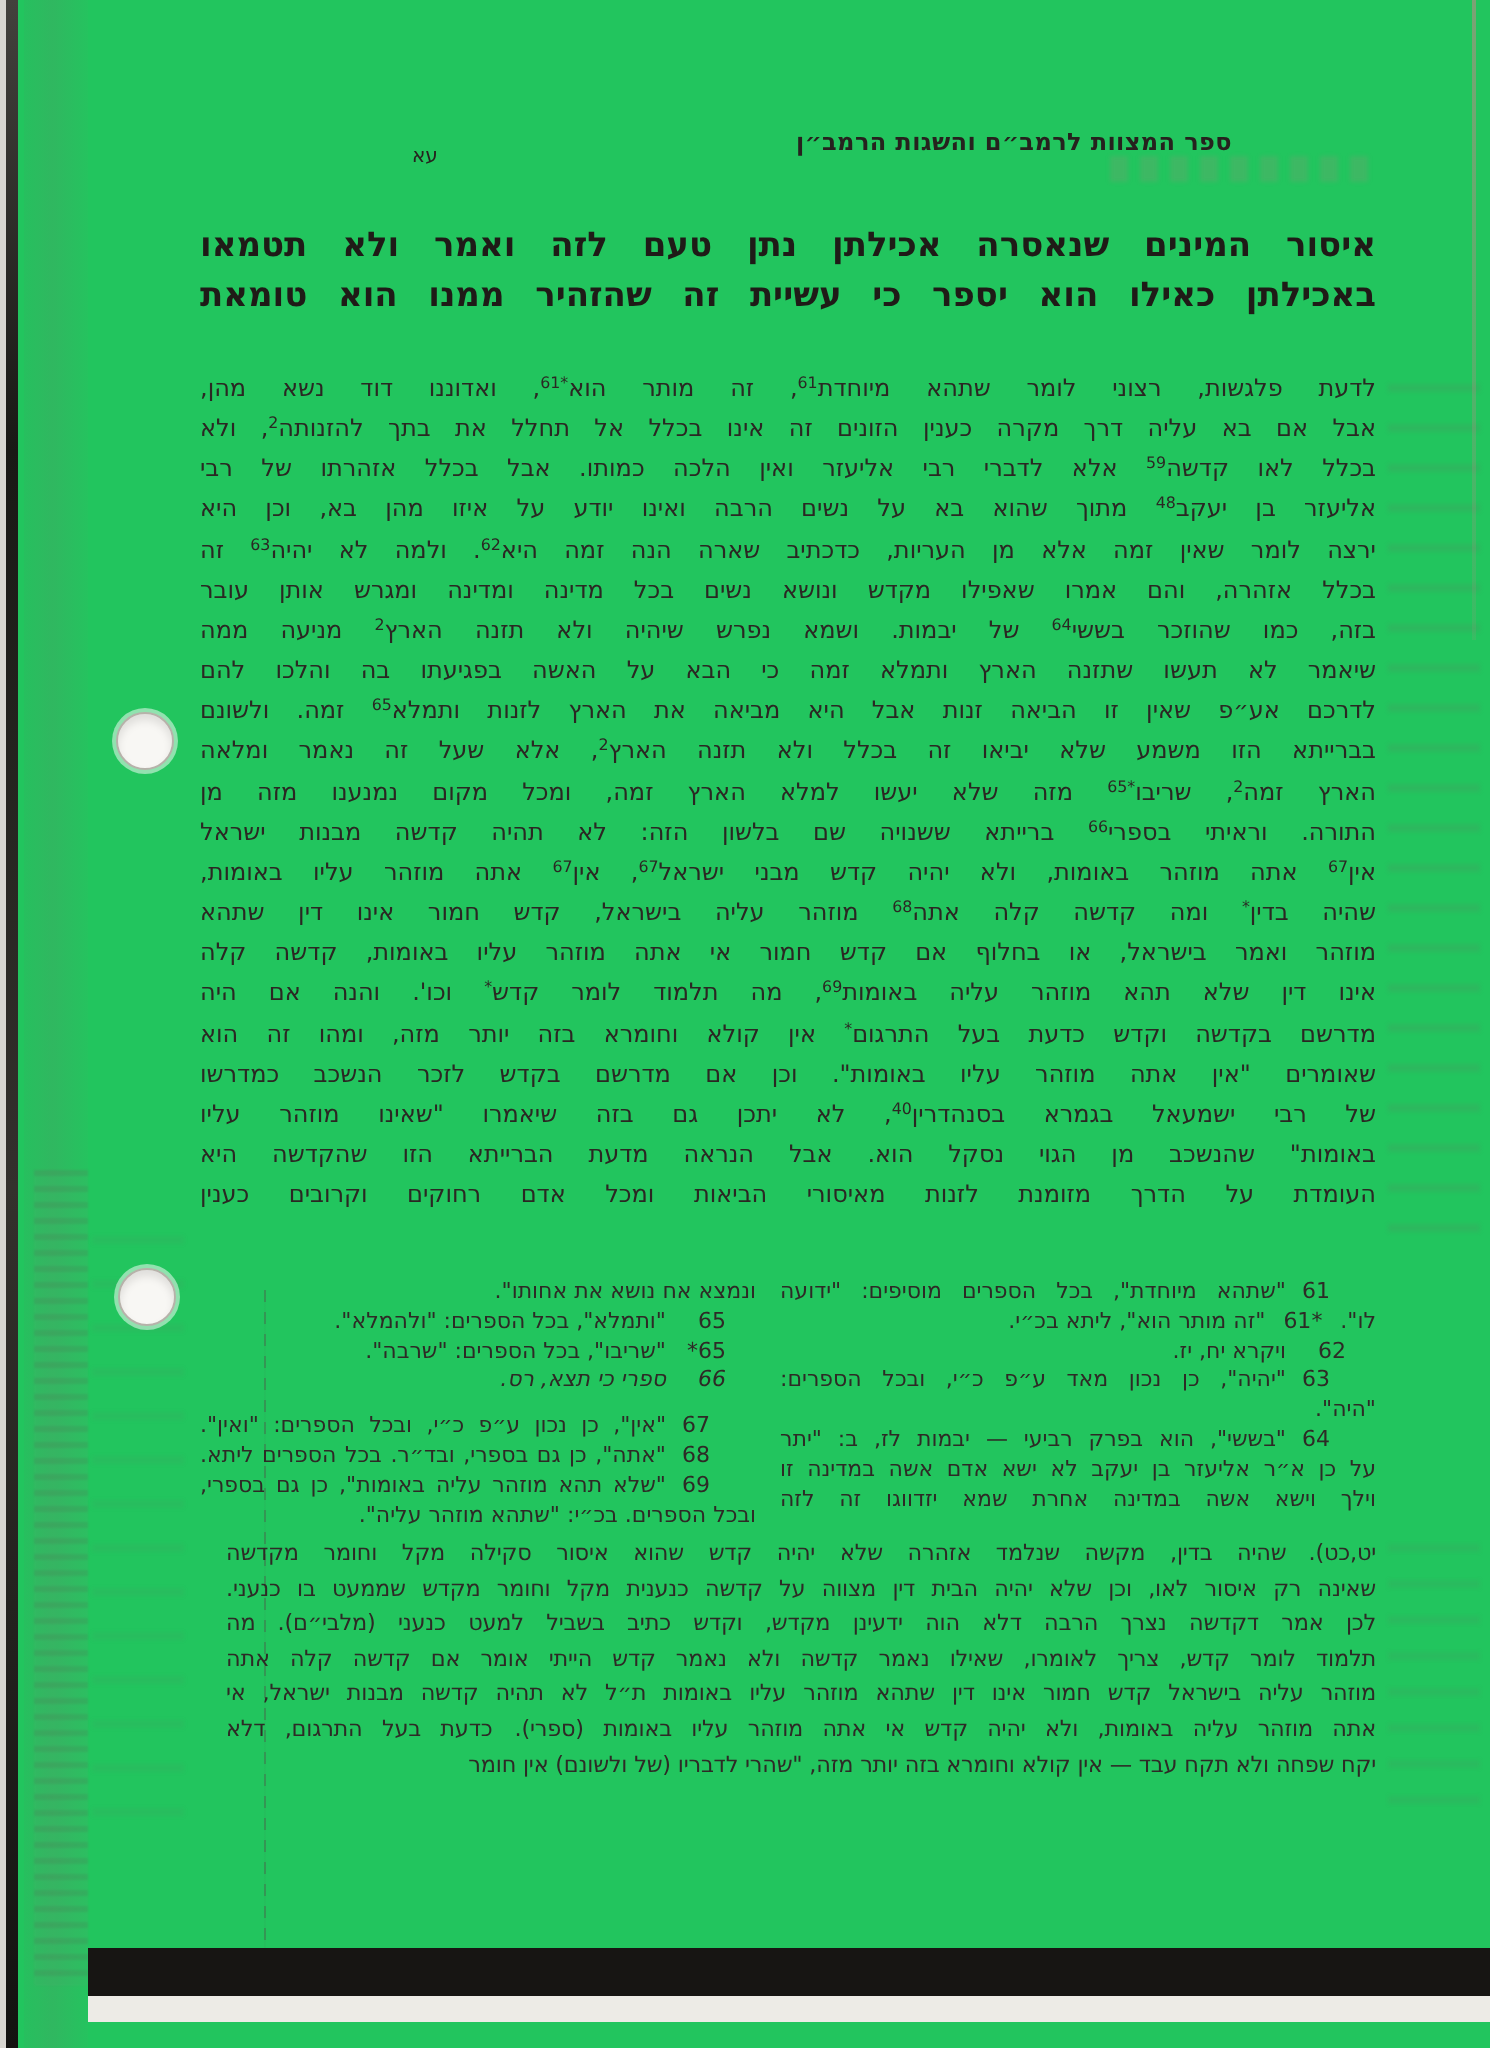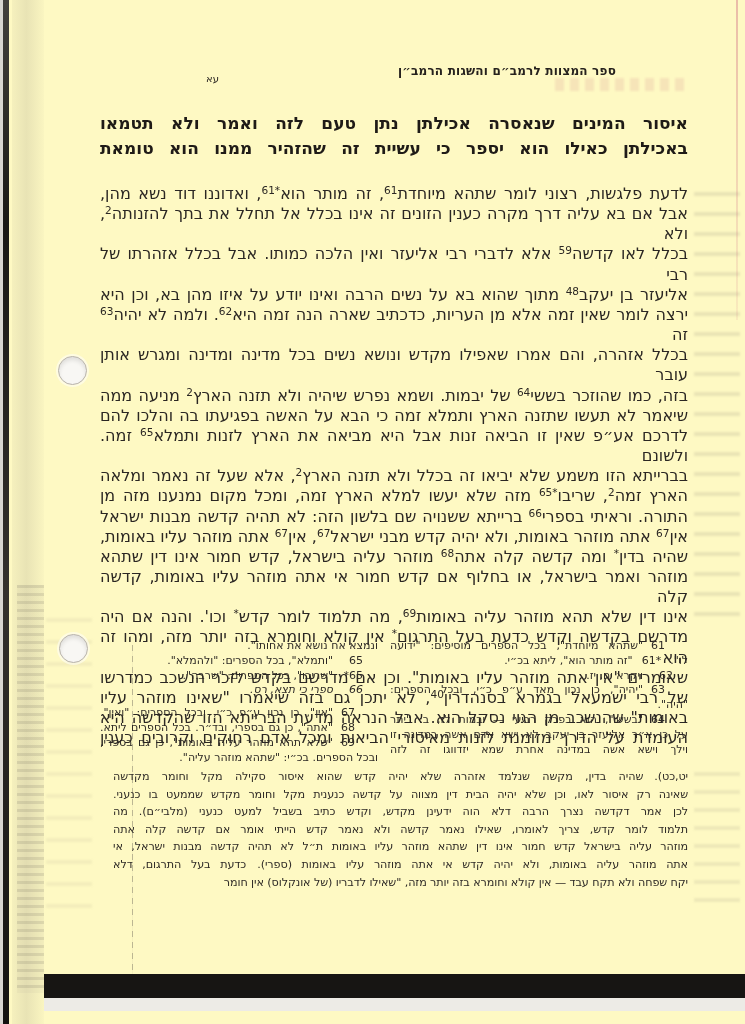--- a/index.html
+++ b/index.html
@@ -1,17 +1,17 @@
 <!DOCTYPE html>
 <html lang="he"><head>
 <meta charset="utf-8">
 <title>ספר המצוות — עמוד עא</title>
 <style>
   html,body{margin:0;padding:0;background:#e9e7e2;}
-  .scan{position:relative;width:745px;height:1024px;background:#fef9c3;overflow:hidden;
+  .scan{position:relative;width:745px;height:1024px;background:#22c55e;overflow:hidden;
         font-family:"DejaVu Sans",sans-serif;color:#2b2723;}
   
   .edge-soft{position:absolute;left:0;top:0;width:3px;height:100%;background:#d8d6d1;}
   .edge-line{position:absolute;left:3px;top:0;width:6px;height:100%;
              background:linear-gradient(180deg,#43413d,#191815 22%,#34312d 58%,#131210);}
   .spine-shadow{position:absolute;left:12px;top:0;width:32px;height:100%;
                 background:linear-gradient(90deg,rgba(110,104,97,.06),rgba(120,114,106,.16) 45%,rgba(130,125,117,.03));}
   .spine-shadow-lower{position:absolute;left:17px;top:585px;width:27px;height:408px;
                 background:repeating-linear-gradient(180deg,rgba(105,99,92,.20) 0 3px,rgba(150,144,136,.07) 3px 8px);
                 filter:blur(.6px);}
@@ -36,21 +36,21 @@
   .ghost.g-pink{left:555px;top:78px;width:135px;height:13px;
         background:repeating-linear-gradient(90deg,rgba(205,120,132,.16) 0 9px,transparent 9px 15px);}
   
   .rtl{direction:rtl;}
   .header-title{position:absolute;top:64px;left:398px;font-size:12px;font-weight:700;
                 white-space:nowrap;letter-spacing:.2px;color:#26221e;}
   .page-number{position:absolute;top:73px;left:206px;font-size:10px;color:#26221e;}
   .heading{position:absolute;top:111px;left:100px;right:57px;font-size:17px;font-weight:700;
            line-height:25px;color:#1f1b17;}
   .heading .line{text-align:justify;text-align-last:justify;}
-  .body-block{position:absolute;top:184px;left:100px;right:57px;font-size:16px;line-height:20.15px;}
+  .body-block{position:absolute;top:184px;left:100px;right:57px;font-size:12px;line-height:20.15px;}
   .body-line{text-align:justify;text-align-last:justify;white-space:normal;}
   sup{font-size:.66em;vertical-align:.5em;line-height:0;}
   .footnotes{position:absolute;top:639px;left:100px;right:57px;display:flex;gap:12px;
              font-size:11px;line-height:14.8px;color:#2e2a26;}
   .fn-col-right{width:298px;flex:0 0 298px;}
   .fn-col-left{flex:1;}
   .fn-line{padding-right:15px;text-align:right;}
   .fn-line.cont{padding-right:0;}
   .fn-line.j{text-align:justify;text-align-last:justify;}
   .fn-line.gap{margin-bottom:8px;font-style:italic;}
@@ -136,16 +136,16 @@
       </div>
   </div>
 
   <div class="commentary rtl">
       <div class="com-line"><span>יט,כט). שהיה בדין, מקשה שנלמד אזהרה שלא יהיה קדש שהוא איסור סקילה מקל וחומר מקדשה</span></div>
       <div class="com-line"><span>שאינה רק איסור לאו, וכן שלא יהיה הבית דין מצווה על קדשה כנענית מקל וחומר מקדש שממעט בו כנעני.</span></div>
       <div class="com-line"><span>לכן אמר דקדשה נצרך הרבה דלא הוה ידעינן מקדש, וקדש כתיב בשביל למעט כנעני (מלבי״ם). מה</span></div>
       <div class="com-line"><span>תלמוד לומר קדש, צריך לאומרו, שאילו נאמר קדשה ולא נאמר קדש הייתי אומר אם קדשה קלה אתה</span></div>
       <div class="com-line"><span>מוזהר עליה בישראל קדש חמור אינו דין שתהא מוזהר עליו באומות ת״ל לא תהיה קדשה מבנות ישראל, אי</span></div>
       <div class="com-line"><span>אתה מוזהר עליה באומות, ולא יהיה קדש אי אתה מוזהר עליו באומות (ספרי). כדעת בעל התרגום, דלא</span></div>
-      <div class="com-line"><span>יקח שפחה ולא תקח עבד — אין קולא וחומרא בזה יותר מזה, "שאילו לדבריו (של אונקלוס) אין חומר</span></div>
+      <div class="com-line"><span>יקח שפחה ולא תקח עבד — אין קולא וחומרא בזה יותר מזה, "שהרי לדבריו (של ולשונם) אין חומר</span></div>
     </div>
 
 </div>
 
 </body></html>

